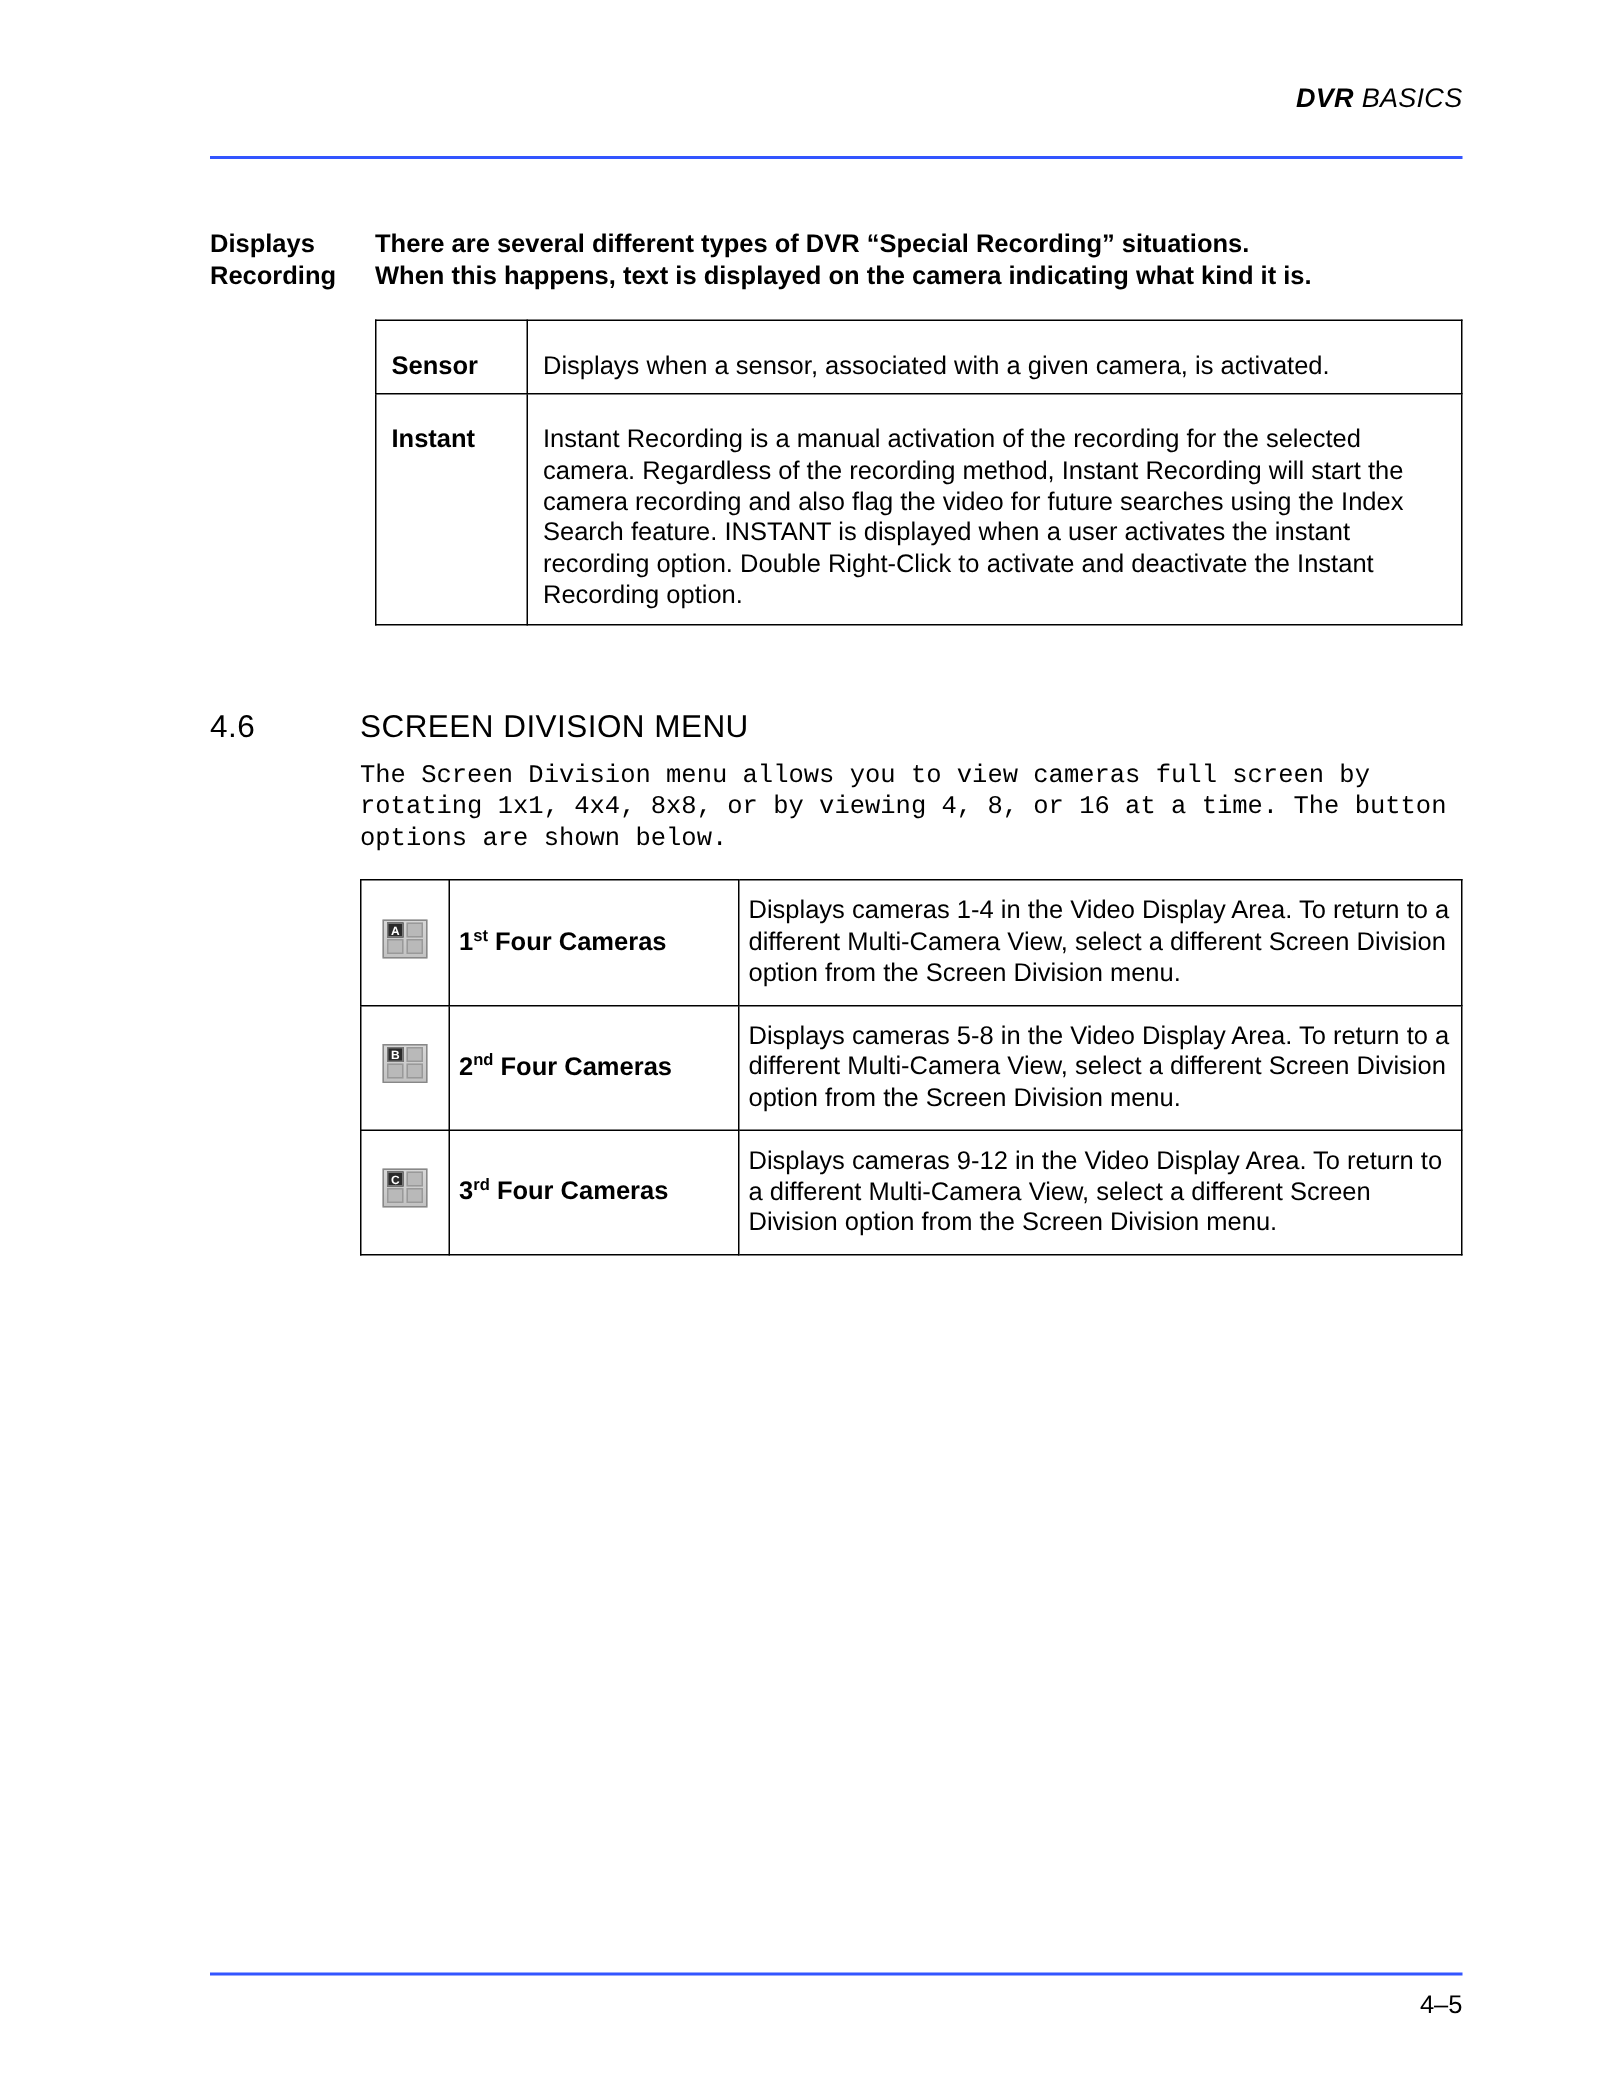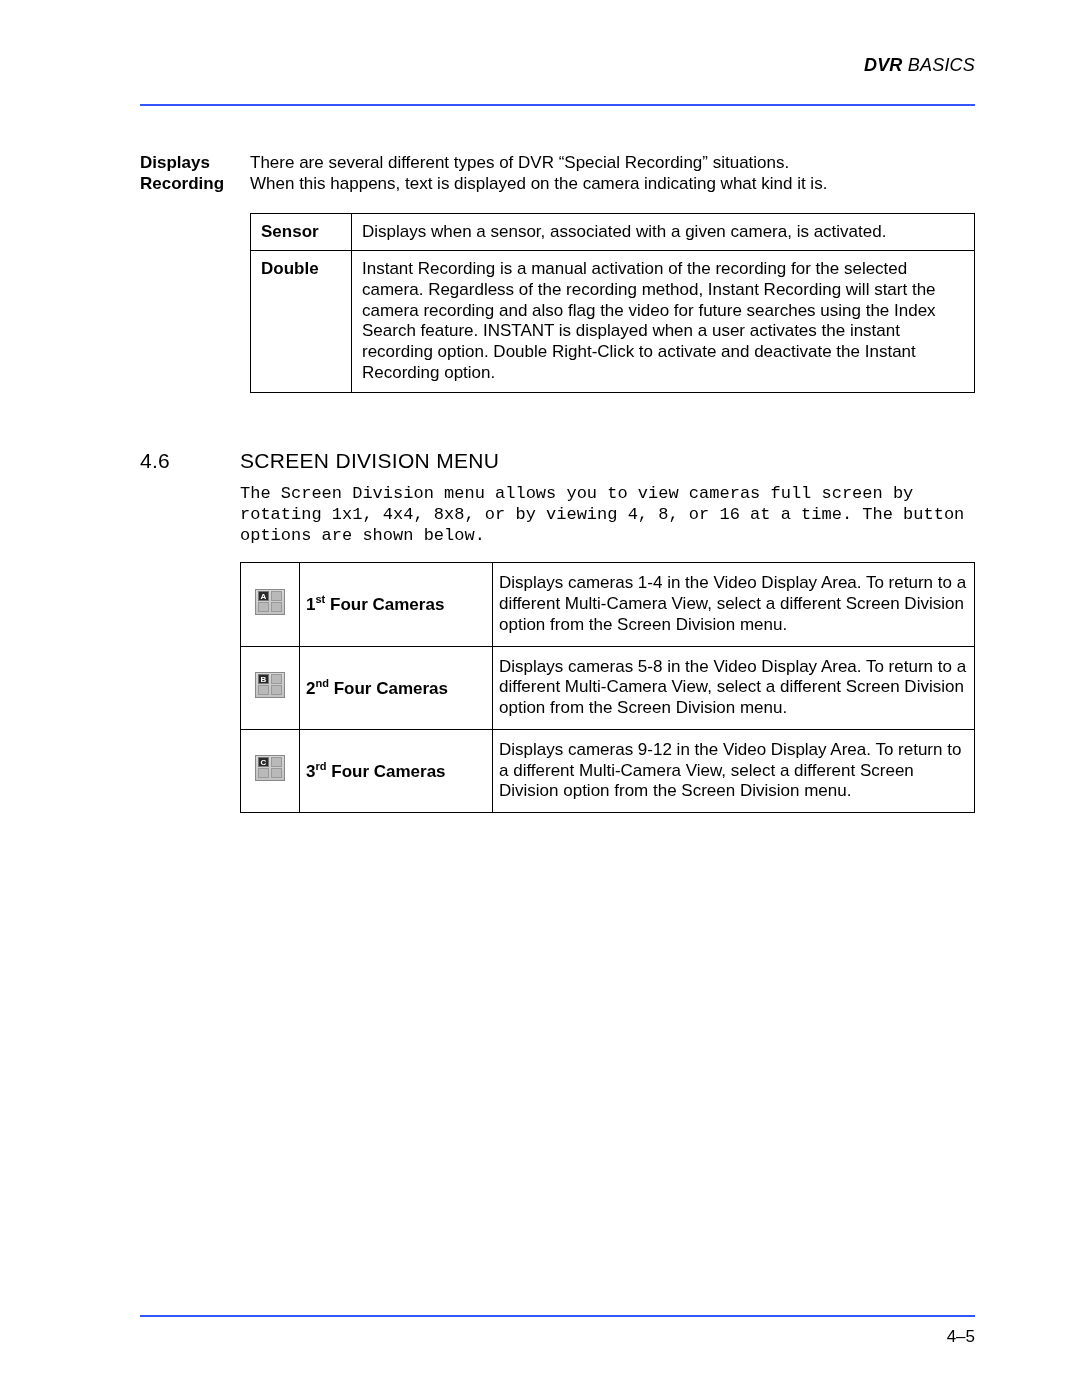--- a/index.html
+++ b/index.html
@@ -36,31 +36,31 @@
     font-size: 17px;
   }
   .side-label {
     width: 100px;
     font-weight: bold;
     line-height: 1.25;
     padding-right: 10px;
     flex: none;
   }
   .side-body { flex: 1; }
-  .intro-line { line-height: 1.25; }
+  .intro-line { line-height: 1.25; font-weight: bold; }
 
   table.info {
     border-collapse: collapse;
     width: 100%;
     margin-top: 18px;
     font-size: 17px;
   }
   table.info td {
     border: 1px solid #000;
-    padding: 8px 10px 8px 10px;
+    padding: 20px 10px 8px 10px;
     vertical-align: top;
     line-height: 1.22;
   }
   table.info td.label {
     width: 80px;
     font-weight: bold;
     white-space: nowrap;
   }
 
   .sec-head {
@@ -172,21 +172,21 @@
       <div class="intro-line">There are several different types of DVR “Special Recording” situations.</div>
       <div class="intro-line">When this happens, text is displayed on the camera indicating what kind it is.</div>
 
       <table class="info">
         <tbody>
             <tr>
           <td class="label">Sensor</td>
           <td>Displays when a sensor, associated with a given camera, is activated.</td>
         </tr>
         <tr>
-          <td class="label">Double</td>
+          <td class="label">Instant</td>
           <td>Instant Recording is a manual activation of the recording for the selected camera. Regardless of the recording method, Instant Recording will start the camera recording and also flag the video for future searches using the Index Search feature. INSTANT is displayed when a user activates the instant recording option. Double Right-Click to activate and deactivate the Instant Recording option.</td>
         </tr>
       </tbody>
         </table>
     </div>
   </div>
 
   <div class="sec-head">
     <div class="sec-num">4.6</div>
     <div class="sec-title">SCREEN DIVISION MENU</div>

